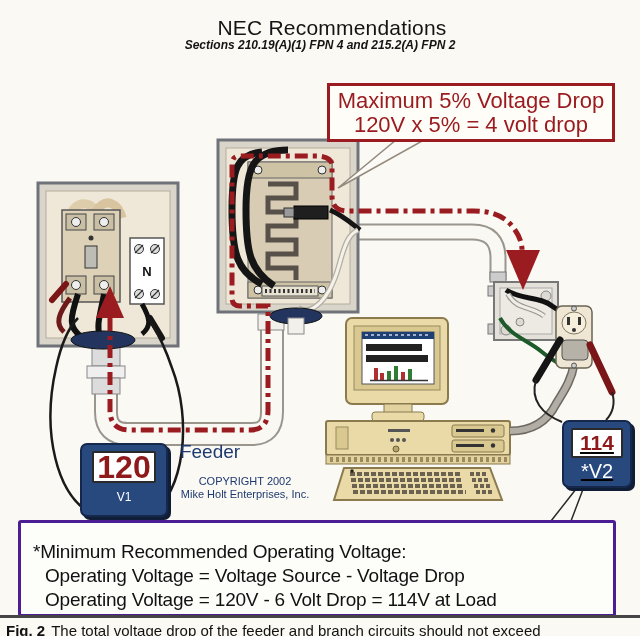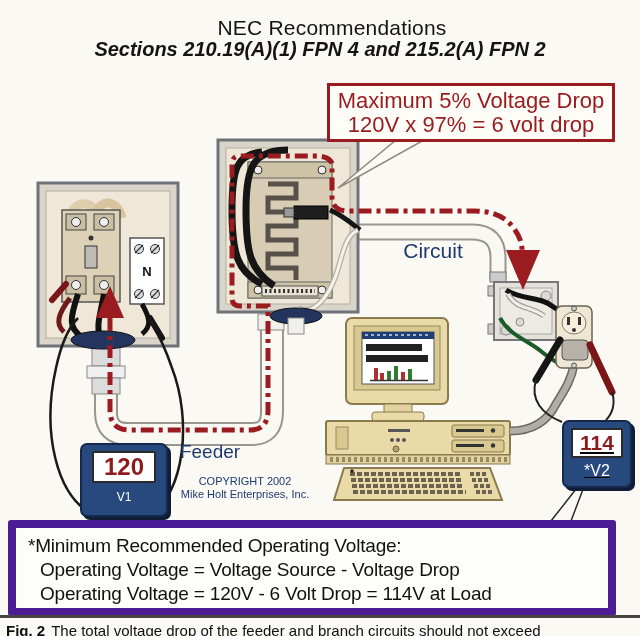--- a/index.html
+++ b/index.html
@@ -1,37 +1,37 @@
 <!DOCTYPE html>
 <html><head>
 <meta charset="utf-8">
 <style>
   html,body{margin:0;padding:0;}
   .page{position:relative;width:640px;height:636px;background:#fbf9f4;overflow:hidden;
         font-family:"Liberation Sans",sans-serif;}
   .abs{position:absolute;}
   .page-title{left:12px;top:16px;width:640px;text-align:center;font-size:21px;color:#141414;letter-spacing:.2px;}
-  .page-subtitle{left:0;top:38px;width:640px;text-align:center;font-size:20px;font-weight:bold;font-style:italic;color:#141414;}
+  .page-subtitle{left:0;top:38px;width:640px;text-align:center;font-size:12px;font-weight:bold;font-style:italic;color:#141414;}
   .callout-box{left:327px;top:83px;width:282px;height:50px;background:#fffdf8;border:3px solid #9b1c20;
                color:#9b1c20;text-align:center;font-size:22px;line-height:24px;padding-top:3px;}
   .branch-label{left:383px;top:240px;width:100px;text-align:center;color:#1e3a70;font-size:21px;line-height:22px;}
   .feeder-label{left:160px;top:441px;width:100px;text-align:center;color:#1e3a70;font-size:19px;}
   .copyright{left:170px;top:475px;width:150px;text-align:center;color:#1e3a70;font-size:11px;line-height:12.5px;}
   .meter{background:#27497e;border:2px solid #15284c;border-radius:7px;box-shadow:3px 3px 0 #101d36;text-align:center;}
   .meter .display{margin:6px auto 1px auto;background:#fff;border:2px solid #2a2a2a;border-radius:2px;
                   color:#8f1a1c;font-weight:bold;}
   .meter .mlabel{color:#fff;}
   .meter-v1{left:80px;top:443px;width:84px;height:70px;}
-  .meter-v1 .display{width:60px;height:28px;font-size:24px;line-height:28px;}
+  .meter-v1 .display{width:60px;height:28px;font-size:32px;line-height:28px;}
   .meter-v1 .mlabel{font-size:12px;line-height:26px;}
   .meter-v2{left:562px;top:420px;width:66px;height:64px;text-decoration:underline;}
   .meter-v2 .display{width:48px;height:26px;font-size:21px;line-height:26px;}
-  .meter-v2 .mlabel{font-size:16px;line-height:24px;text-align:center;}
-  .note-box{left:8px;top:520px;width:580px;height:74px;background:#fdfdfa;border:8px solid #4c1d95;
-            border-radius:3px;color:#111;font-size:19px;line-height:24px;padding:6px 0 0 12px;letter-spacing:-.2px;}
+  .meter-v2 .mlabel{font-size:20px;line-height:24px;text-align:center;}
+  .note-box{left:18px;top:520px;width:580px;height:74px;background:#fdfdfa;border:3px solid #4c1d95;
+            border-radius:3px;color:#111;font-size:19px;line-height:24px;padding:17px 0 0 12px;letter-spacing:-.2px;}
   .note-box .indent{padding-left:12px;}
   .separator{left:0;top:615px;width:640px;height:3px;background:#454545;}
   .caption{left:6px;top:622px;width:700px;font-size:15px;color:#111;white-space:nowrap;}
   .caption b{margin-right:6px;}
 </style>
 </head>
 <body>
 
 <div class="page">
 
@@ -201,25 +201,24 @@
   <g>
     <path d="M551,521 L580,484 M571,521 L585,484" fill="none" stroke="#2a2a2a" stroke-width="1.5"></path>
   </g>
 </svg>
 
 <div class="abs page-title">NEC Recommendations</div>
 <div class="abs page-subtitle">Sections 210.19(A)(1) FPN 4 and 215.2(A) FPN 2</div>
 
 <div class="abs callout-box">
   <div>Maximum 5% Voltage Drop</div>
-  <div>120V x 97% = 6 volt drop</div>
+  <div>120V x 5% = 4 volt drop</div>
 </div>
 
 <div class="abs branch-label">
-  <div>Circuit</div>
 </div>
 
 <div class="abs feeder-label">Feeder</div>
 
 <div class="abs copyright">
   <div>COPYRIGHT 2002</div>
   <div>Mike Holt Enterprises, Inc.</div>
 </div>
 
 <div class="abs meter meter-v1">

